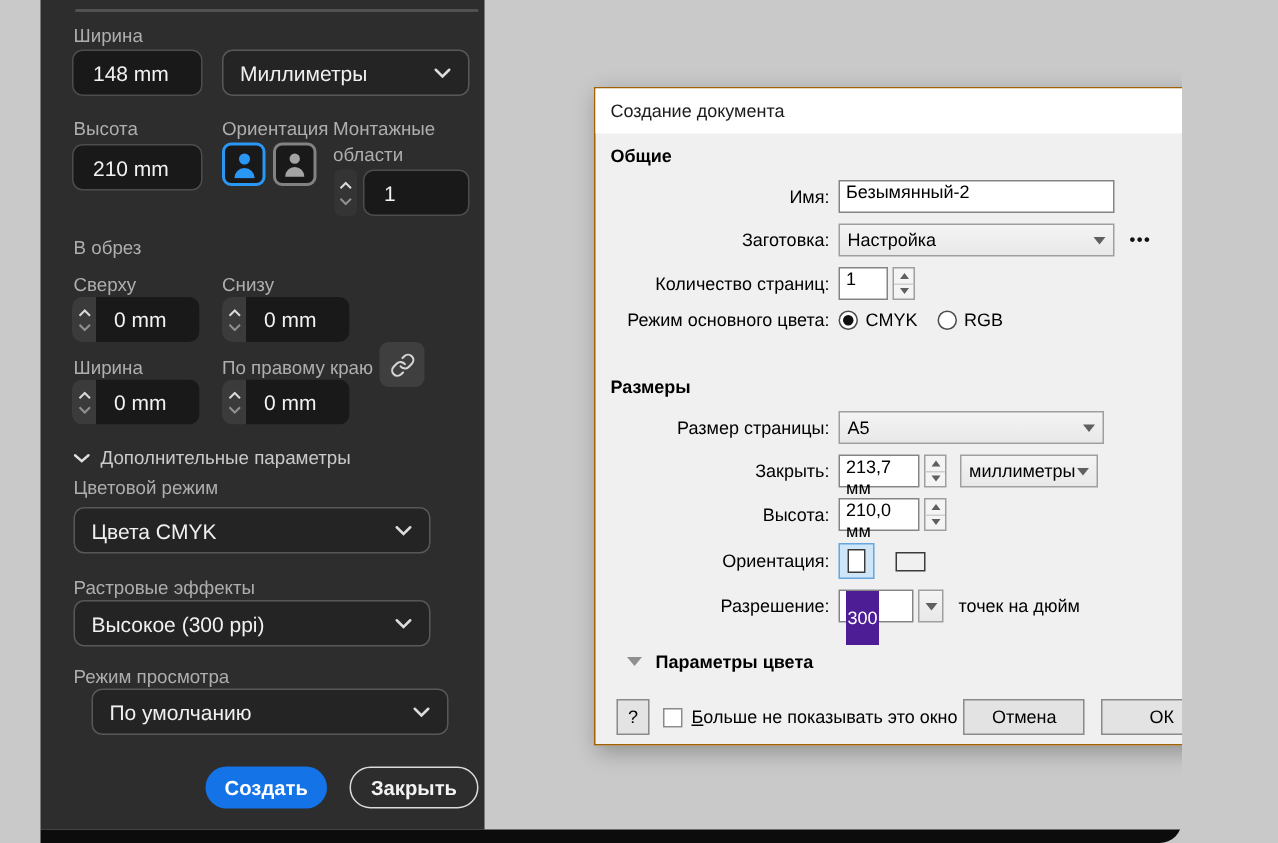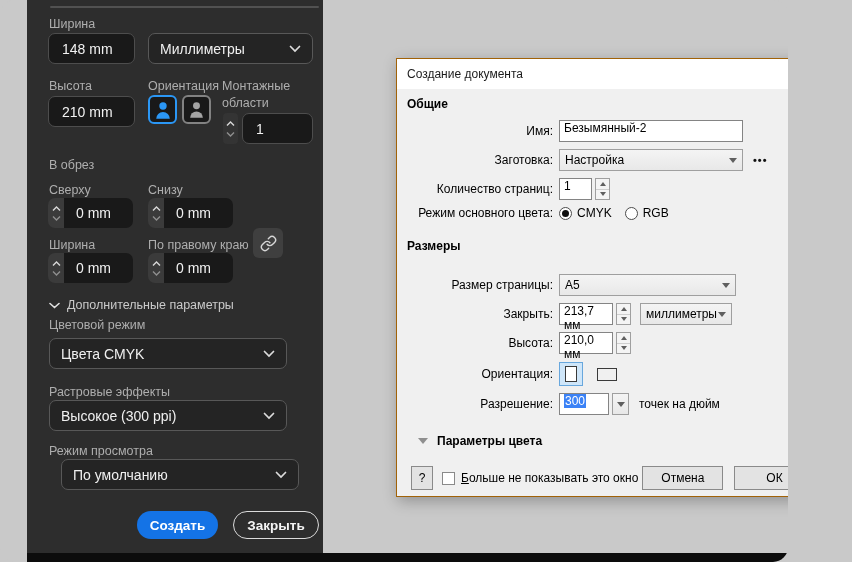--- a/index.html
+++ b/index.html
@@ -67,21 +67,21 @@
   .radio.on::after { content:""; position:absolute; left:2px; top:2px; right:2px; bottom:2px;
                      border-radius:50%; background:#101010; }
   .radio-lbl { margin-left:5px; }
   .more-dots { margin-left:10px; font-weight:700; font-size:11px; letter-spacing:1px; color:#111; cursor:default; }
   .orient-p { width:24px; height:24px; background:#cfe6f9; border:1px solid #68a7dd; display:flex;
               align-items:center; justify-content:center; cursor:default; }
   .orient-p .pg { width:12px; height:16px; background:#fff; border:1px solid #3a3a3a; }
   .orient-l { width:28px; height:24px; margin-left:10px; display:flex; align-items:center;
               justify-content:center; cursor:default; }
   .orient-l .pg { width:20px; height:13px; border:1.5px solid #3a3a3a; }
-  .sel-text { background:#3b82f6; color:#fff; padding:0 1px; }
+  .sel-text { background:#4c1d95; color:#fff; padding:11px 1px; }
   .combo-arrow { width:17px; height:22px; margin-left:3px; border:1px solid #9f9f9f;
                  background:linear-gradient(#f4f4f4,#e8e8e8); display:flex; align-items:center;
                  justify-content:center; cursor:default; }
   .params-row { position:absolute; left:21px; top:375px; display:flex; align-items:center; gap:9px;
                 font-weight:700; cursor:default; }
   .tri-params { width:0; height:0; border-left:5px solid transparent; border-right:5px solid transparent;
                 border-top:6px solid #8f8f8f; }
   .footer-row { position:absolute; left:14px; top:407px; width:404px; height:24px; display:flex; align-items:center; }
   .win-btn { height:24px; background:#e3e3e3; border:1px solid #8a8a8a; display:flex; align-items:center;
              justify-content:center; font-size:12px; color:#000; font-family:inherit; cursor:default; padding:0; }
@@ -306,21 +306,21 @@
     </div>
 
     <div class="row" style="top:146px;height:16px">
       <span class="lbl">Режим основного цвета:</span>
       <span class="radio on"></span>
       <span class="radio-lbl">CMYK</span>
       <span class="radio" style="margin-left:13px"></span>
       <span class="radio-lbl">RGB</span>
     </div>
 
-    <h2 class="dlg-heading" style="top:180px">Размеры</h2>
+    <h2 class="dlg-heading" style="top:192px">Размеры</h2>
 
     <div class="row" style="top:215px">
       <span class="lbl">Размер страницы:</span>
       <div class="win-select" style="width:177px">
         <span>A5</span>
         <span class="dd"></span>
       </div>
     </div>
 
     <div class="row" style="top:244px">

